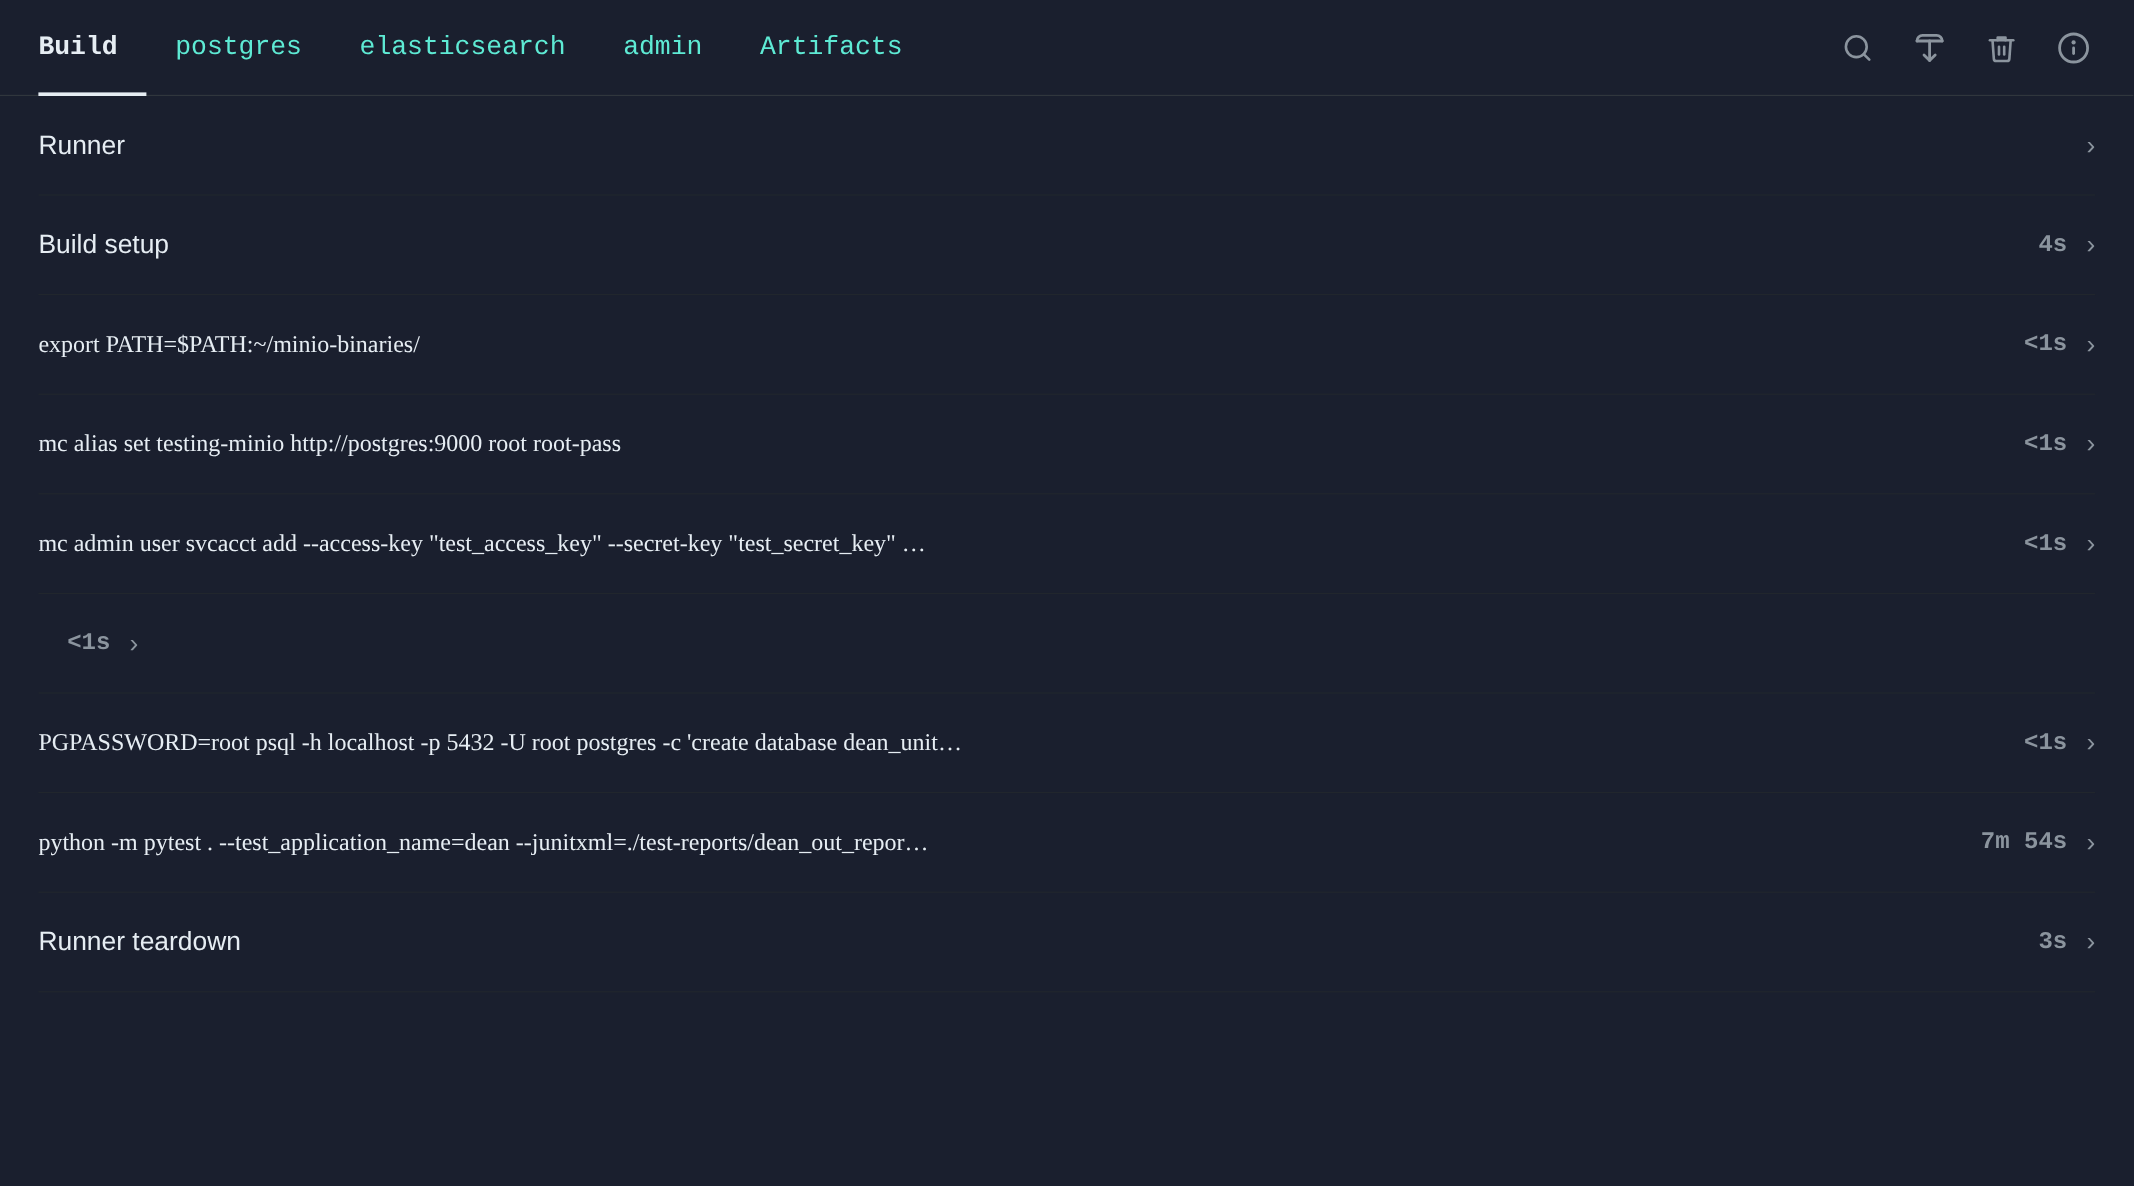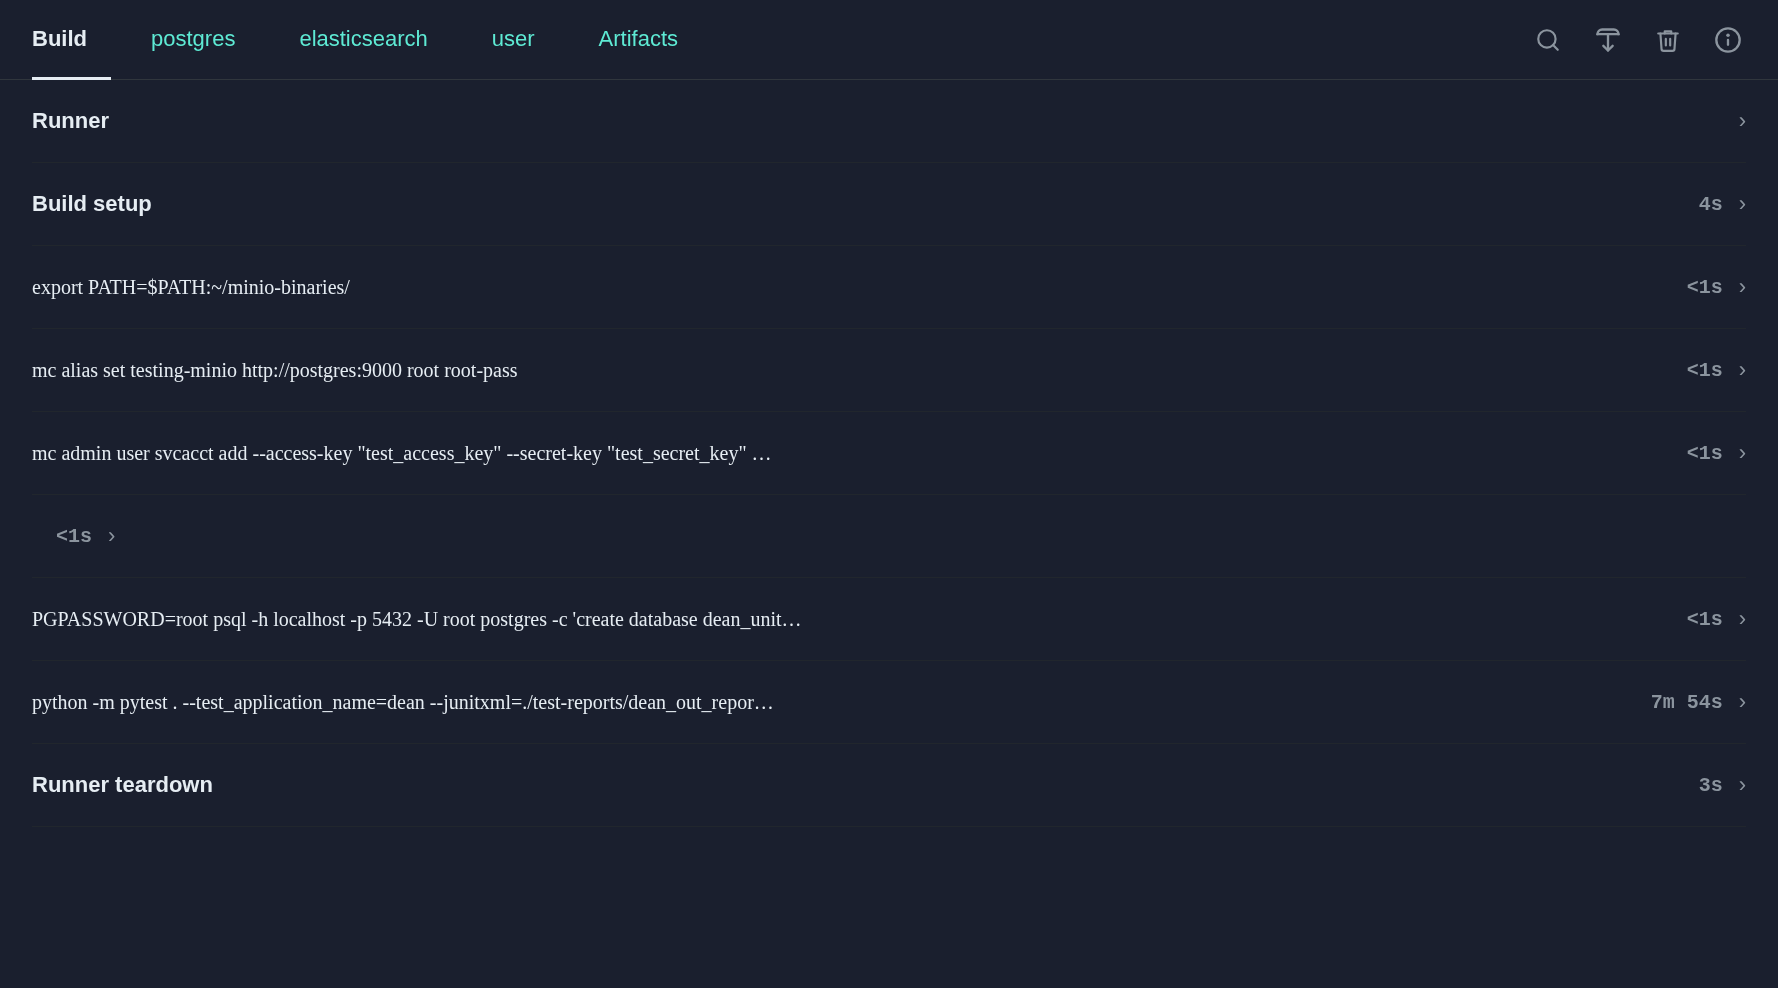--- a/index.html
+++ b/index.html
@@ -22,22 +22,23 @@
       align-items: center;
       justify-content: space-between;
       border-bottom: 1px solid #30363d;
       padding: 0 32px;
       height: 80px;
     }
 
     .tabs {
       display: flex;
       align-items: flex-end;
-      gap: 16px;
+      gap: 0;
       height: 100%;
+      font-family: Liberation Mono, monospace;
     }
 
     .tab {
       display: flex;
       align-items: center;
       height: 100%;
       padding: 0 24px;
       font-size: 22px;
       font-weight: 500;
       color: #5eead4;
@@ -117,35 +118,35 @@
     }
 
     .chevron {
       color: #8b949e;
       font-size: 22px;
       font-weight: 300;
     }
 
     .step-label.non-mono {
       font-family: -apple-system, BlinkMacSystemFont, 'Segoe UI', sans-serif;
-      font-weight: 700;
+      font-weight: 400;
       font-size: 22px;
     }
   </style>
 </head>
 <body>
 
 <div>
   <div class="header">
     <div class="tabs">
 
     <div class="tab active">Build</div>
         <div class="tab">postgres</div>
         <div class="tab">elasticsearch</div>
-        <div class="tab">user</div>
+        <div class="tab">admin</div>
         <div class="tab">Artifacts</div>
       </div>
     <div class="header-actions">
       <div class="header-icon">
         <svg width="26" height="26" viewBox="0 0 24 24" fill="none" stroke="currentColor" stroke-width="2" stroke-linecap="round" stroke-linejoin="round">
           <circle cx="11" cy="11" r="8"></circle>
           <line x1="21" y1="21" x2="16.65" y2="16.65"></line>
         </svg>
       </div>
       <div class="header-icon">

